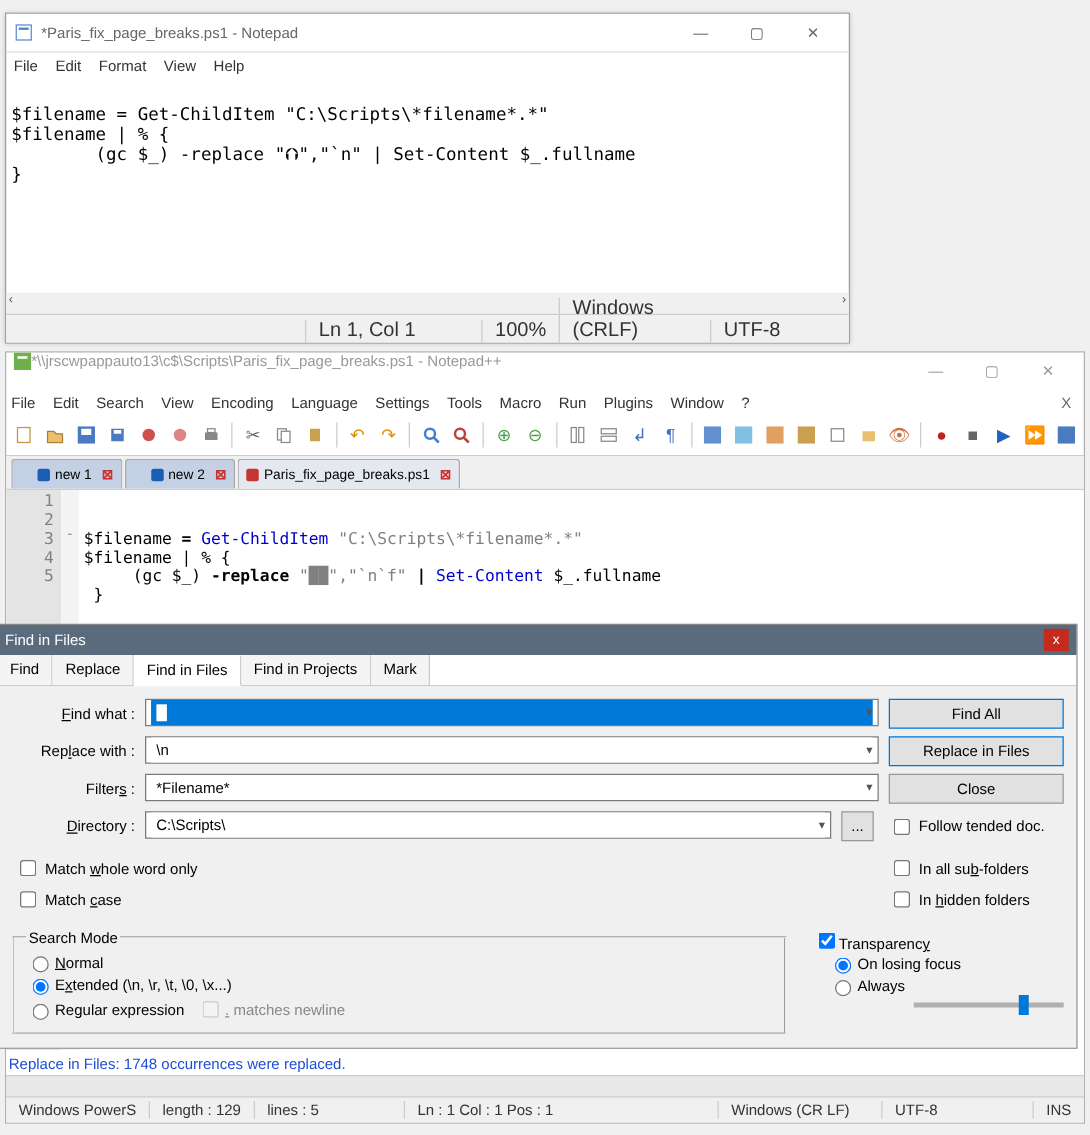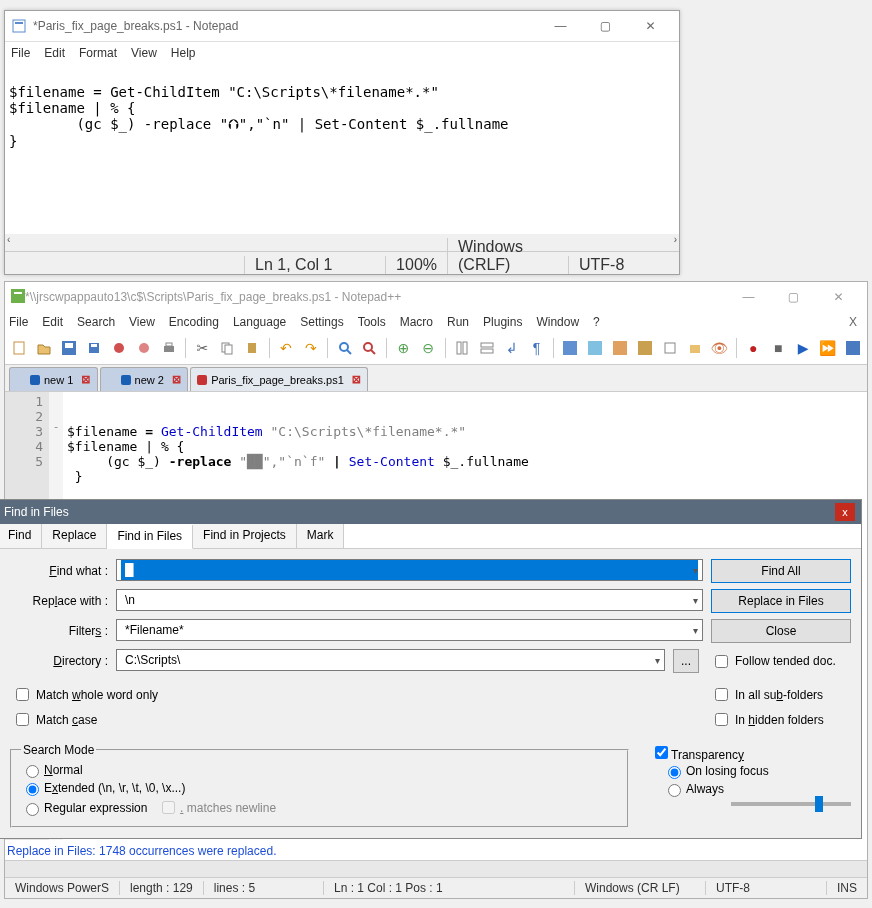--- a/index.html
+++ b/index.html
@@ -100,21 +100,20 @@
     right: 4px;
     height: 616px;
     background: #fff;
     border: 1px solid #b0b0b0;
     display: flex;
     flex-direction: column;
   }
   .npp-titlebar {
     height: 30px;
     display: flex;
-    align-items: center;
     padding: 0 6px;
     color: #999;
     font-size: 12px;
     flex-shrink: 0;
   }
   .npp-titlebar .spacer { flex: 1; }
   .npp-titlebar .win-btn { color: #999; }
   .npp-menubar {
     height: 20px;
     display: flex;

